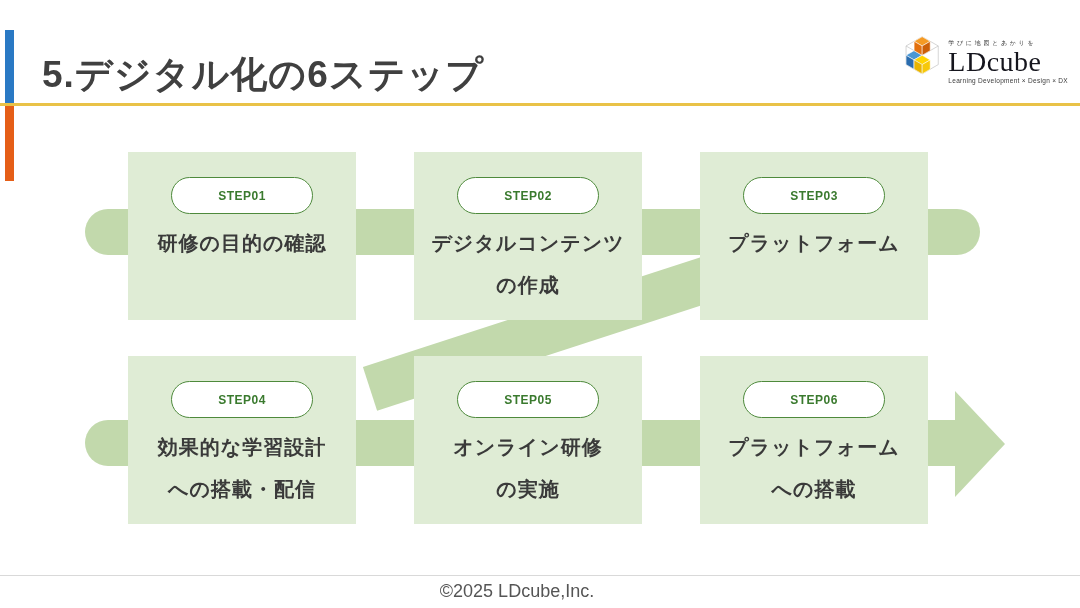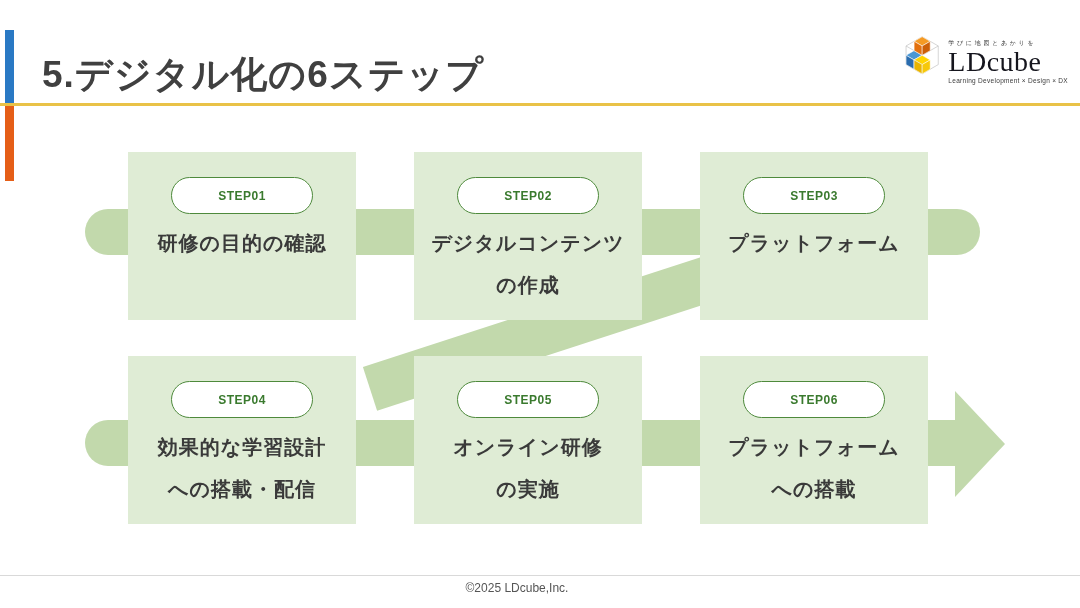--- a/index.html
+++ b/index.html
@@ -38,21 +38,21 @@
   .c1 { left:128px; } .c2 { left:414px; } .c3 { left:700px; }
   .pill { margin-top:25px; width:142px; height:37px; box-sizing:border-box;
     background:#ffffff; border:1.5px solid #4e8a3c; border-radius:19px;
     display:flex; align-items:center; justify-content:center; }
   .pill span { font-weight:bold; font-size:12px; color:#3a7a2e; letter-spacing:0.5px; }
   .box-text { margin-top:8px; text-align:center; font-weight:bold; font-size:20px;
     color:#3a3a3a; line-height:42px; letter-spacing:1px; white-space:nowrap; }
 
   
   .footer-rule { left:0; top:575px; width:1080px; height:1px; background:#d9d9d9; }
-  .footer-text { left:0; top:581px; width:1034px; text-align:center; font-size:12px; color:#555555; }
+  .footer-text { left:0; top:581px; width:1034px; text-align:center; font-size:18px; color:#555555; }
 </style>
 </head>
 <body>
 
 <div class="slide">
 
   <div class="abs accent-blue"></div>
   <div class="abs accent-orange"></div>
   <div class="abs page-title">5.デジタル化の6ステップ</div>
   <div class="abs title-rule"></div>

